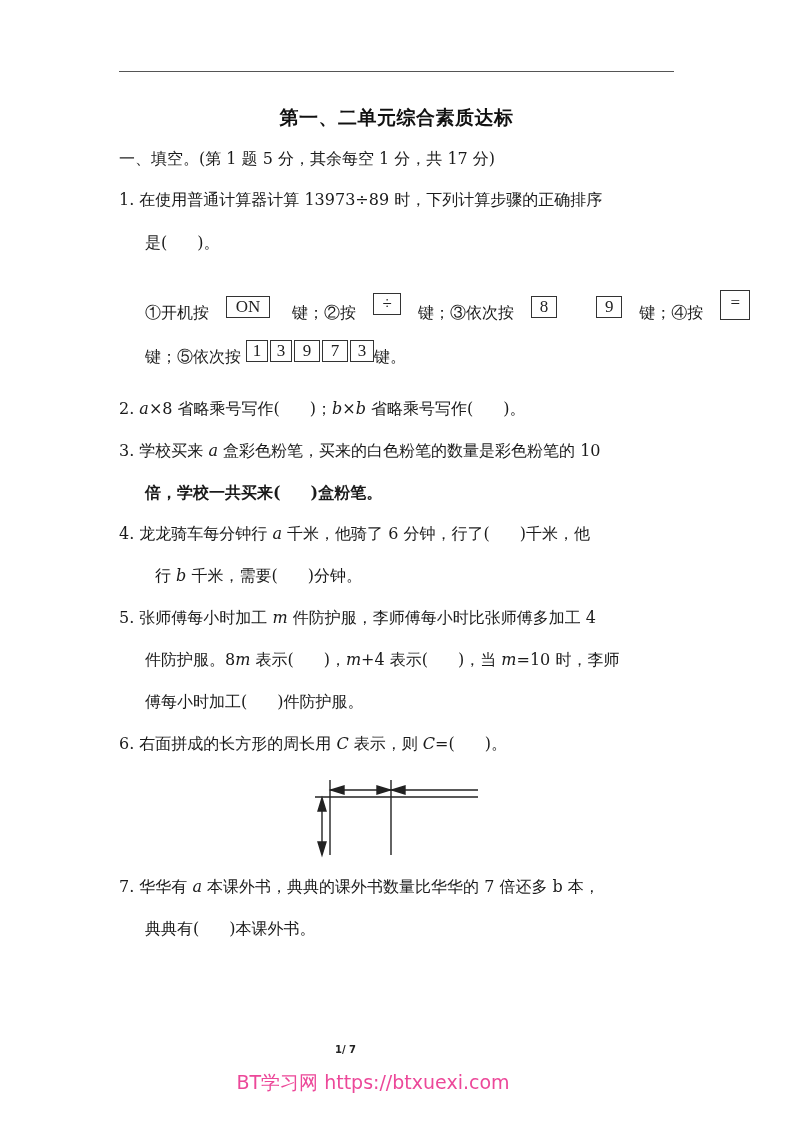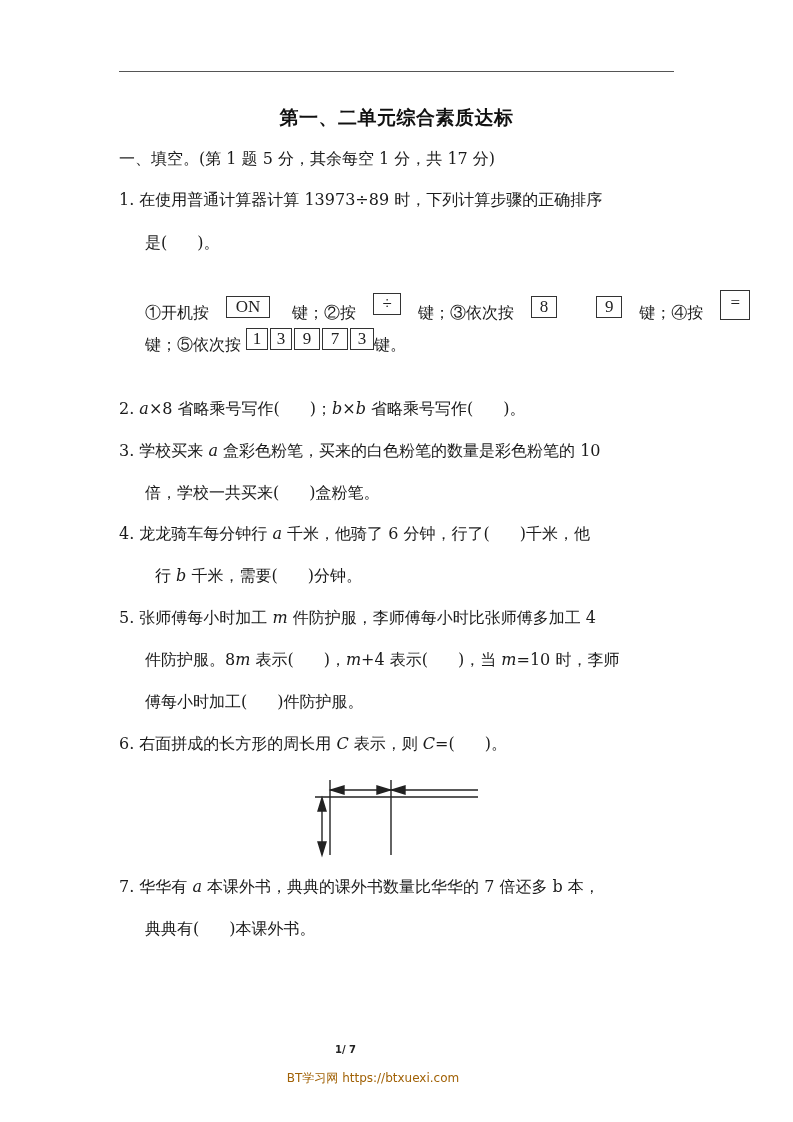--- a/index.html
+++ b/index.html
@@ -14,44 +14,44 @@
   .i { font-style: italic; }
   .blank { display: inline-block; width: 30px; }
   .key { display: inline-block; border: 1px solid #333; font-size: 17px; line-height: 20px;
          text-align: center; vertical-align: middle; margin: 0 17px; color: #222;
          font-family: "Liberation Serif", serif; }
   .key.raised { vertical-align: 6px; }
   .diagram { position: absolute; left: 310px; top: 775px; }
   .page-num { position: absolute; left: 0; width: 691px; top: 1044px; text-align: center;
               font-family: "DejaVu Sans", sans-serif; font-weight: bold; font-size: 10px; color: #222; }
   .watermark { position: absolute; left: 0; width: 746px; top: 1070px; text-align: center;
-               font-family: "DejaVu Sans", sans-serif; font-size: 12px; color: #a16207; }
+               font-family: "DejaVu Sans", sans-serif; font-size: 19px; color: #ec4899; }
 </style>
 </head>
 <body>
 
 <div class="top-rule"></div>
 <div class="title">第一、二单元综合素质达标</div>
 
 <div class="line" style="left:119px; top:149px;">一、填空。(第 1  题 5  分，其余每空 1  分，共 17  分)</div>
 
 <div class="line" style="left:119px; top:190px;">1. 在使用普通计算器计算 13973÷89  时，下列计算步骤的正确排序</div>
 <div class="line" style="left:145px; top:233px;"><span>是(</span><span class="blank"></span><span>)。</span></div>
 
 <div class="line" style="left:145px; top:290px;">
   <span>①开机按</span><span class="key raised" style="width:42px;">ON</span><span> 键；②按</span><span class="key raised" style="width:26px; vertical-align:9px;">÷</span><span>键；③依次按</span><span class="key raised" style="width:24px;">8</span>&nbsp;<span class="key raised" style="width:24px;">9</span><span>键；④按</span><span class="key raised" style="width:28px; height:28px; line-height:24px; vertical-align:10px;">=</span>
 </div>
-<div class="line" style="left:145px; top:328px;">
+<div class="line" style="left:145px; top:340px;">
   <span>键；⑤依次按 </span><span class="key raised" style="width:20px; margin:0;">1</span><span class="key raised" style="width:20px; margin:0 0 0 2px;">3</span><span class="key raised" style="width:24px; margin:0 0 0 2px;">9</span><span class="key raised" style="width:24px; margin:0 0 0 2px;">7</span><span class="key raised" style="width:22px; margin:0 0 0 2px;">3</span><span>键。</span>
 </div>
 
 <div class="line" style="left:119px; top:399px;text-align:center;"><span>2. </span><span class="i">a</span><span>×8  省略乘号写作(</span><span class="blank"></span><span>)；</span><span class="i">b</span><span>×</span><span class="i">b</span><span>  省略乘号写作(</span><span class="blank"></span><span>)。</span></div>
 
 <div class="line" style="left:119px; top:441px;"><span>3.  学校买来 </span><span class="i">a</span><span>  盒彩色粉笔，买来的白色粉笔的数量是彩色粉笔的 10</span></div>
-<div class="line" style="left:145px; top:483px;"><span>倍，学校一共买来(</span><span class="blank"></span><span>)盒粉笔。</span></div>
+<div class="line" style="left:145px; top:483px;font-weight:bold;"><span>倍，学校一共买来(</span><span class="blank"></span><span>)盒粉笔。</span></div>
 
 <div class="line" style="left:119px; top:524px;"><span>4.  龙龙骑车每分钟行 </span><span class="i">a</span><span>  千米，他骑了 6  分钟，行了(</span><span class="blank"></span><span>)千米，他</span></div>
 <div class="line" style="left:155px; top:566px;"><span>行 </span><span class="i">b</span><span>  千米，需要(</span><span class="blank"></span><span>)分钟。</span></div>
 
 <div class="line" style="left:119px; top:608px;"><span>5.  张师傅每小时加工 </span><span class="i">m</span><span>  件防护服，李师傅每小时比张师傅多加工 4</span></div>
 <div class="line" style="left:145px; top:650px;"><span>件防护服。8</span><span class="i">m</span><span> 表示(</span><span class="blank"></span><span>)，</span><span class="i">m</span><span>+4 表示(</span><span class="blank"></span><span>)，当 </span><span class="i">m</span><span>=10  时，李师</span></div>
 <div class="line" style="left:145px; top:692px;"><span>傅每小时加工(</span><span class="blank"></span><span>)件防护服。</span></div>
 
 <div class="line" style="left:119px; top:734px;"><span>6.  右面拼成的长方形的周长用 </span><span class="i">C</span><span>  表示，则 </span><span class="i">C</span><span>=(</span><span class="blank"></span><span>)。</span></div>
 

